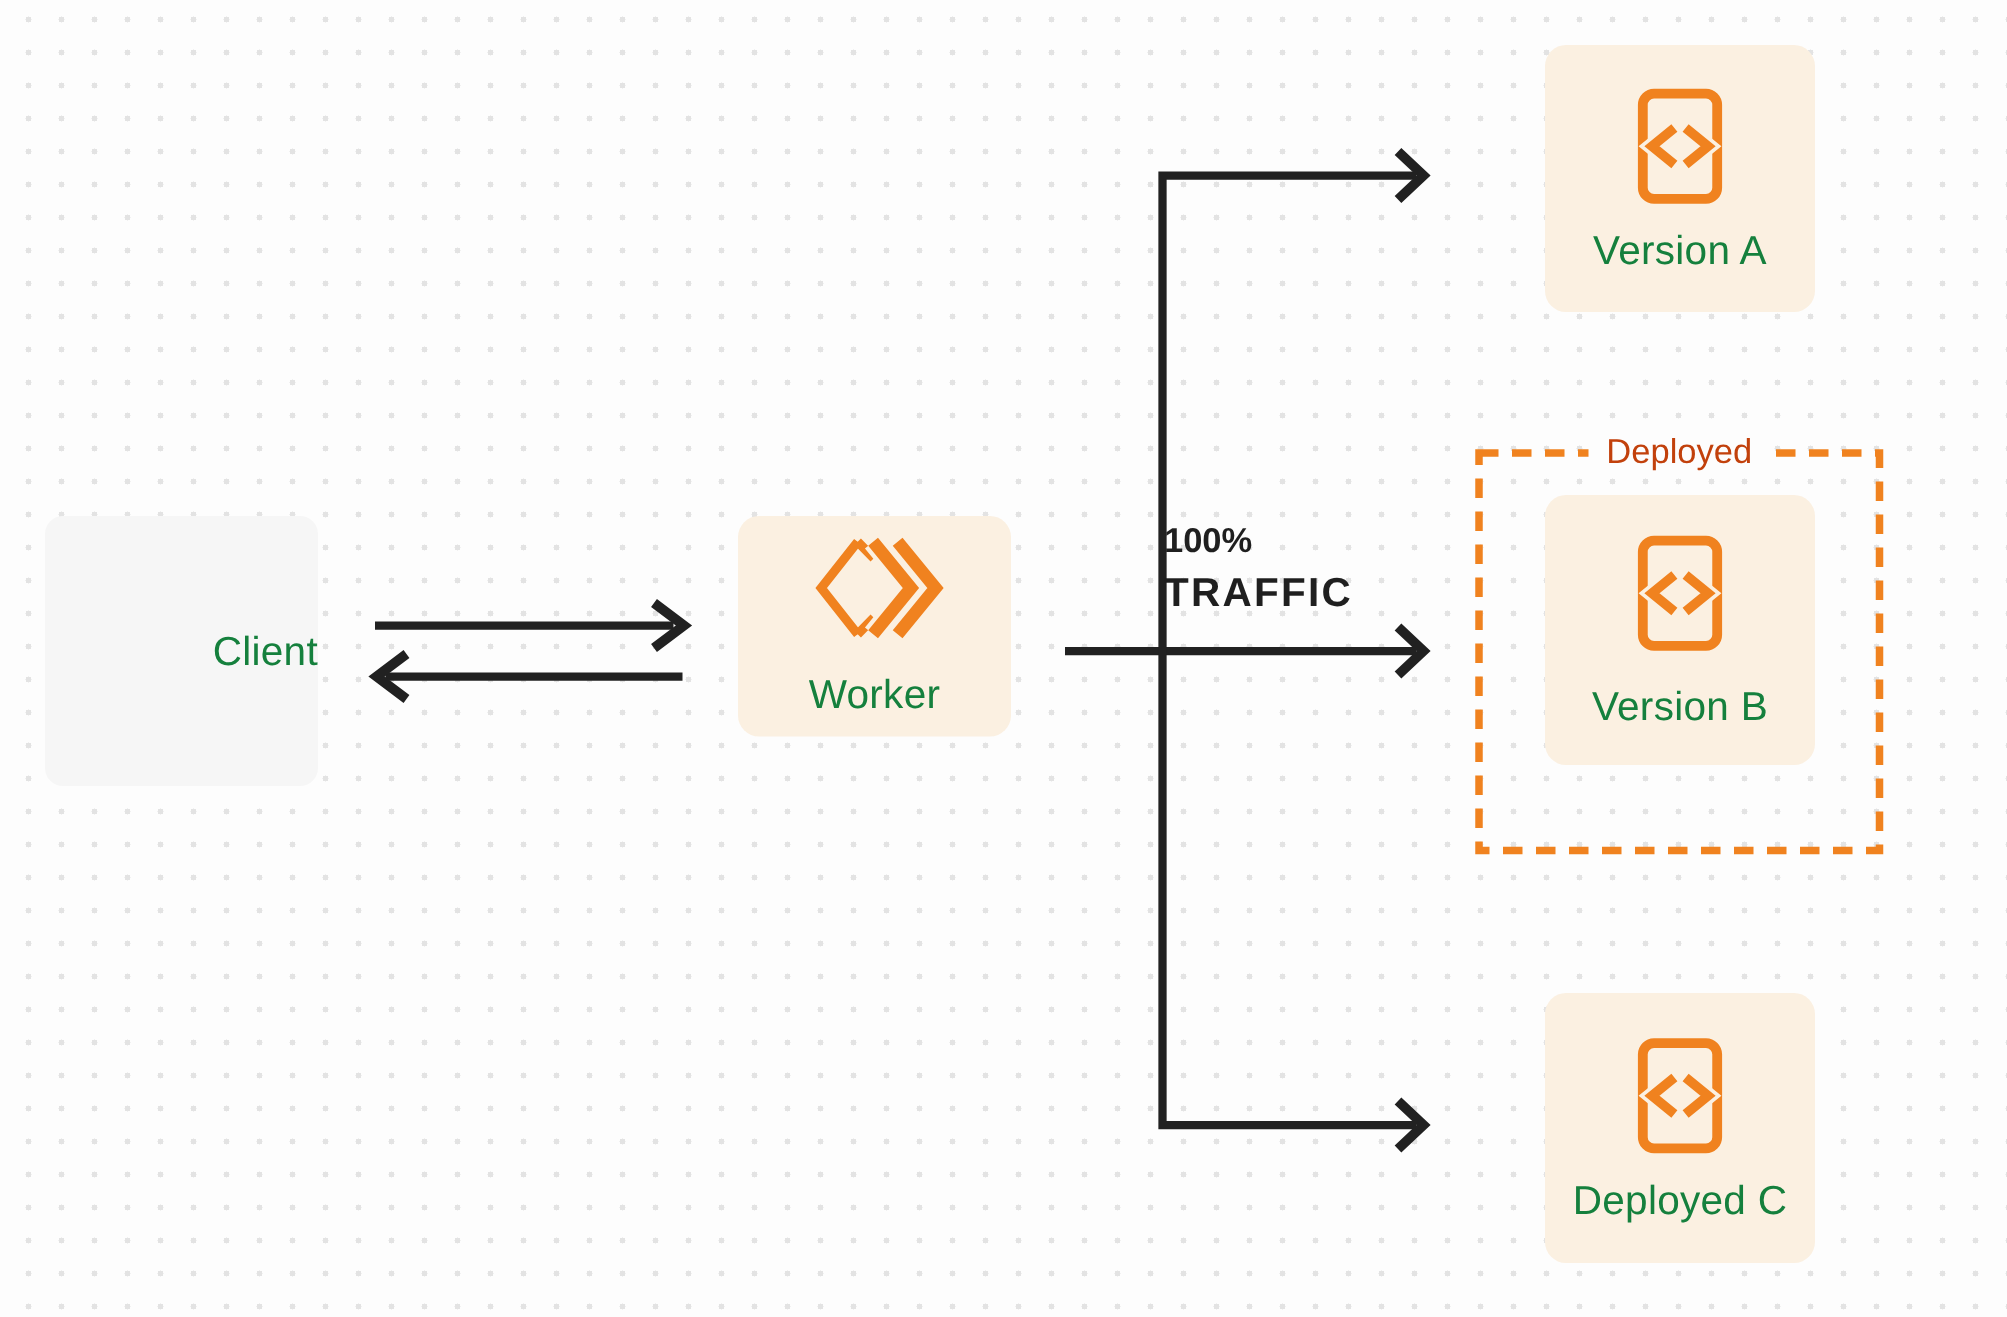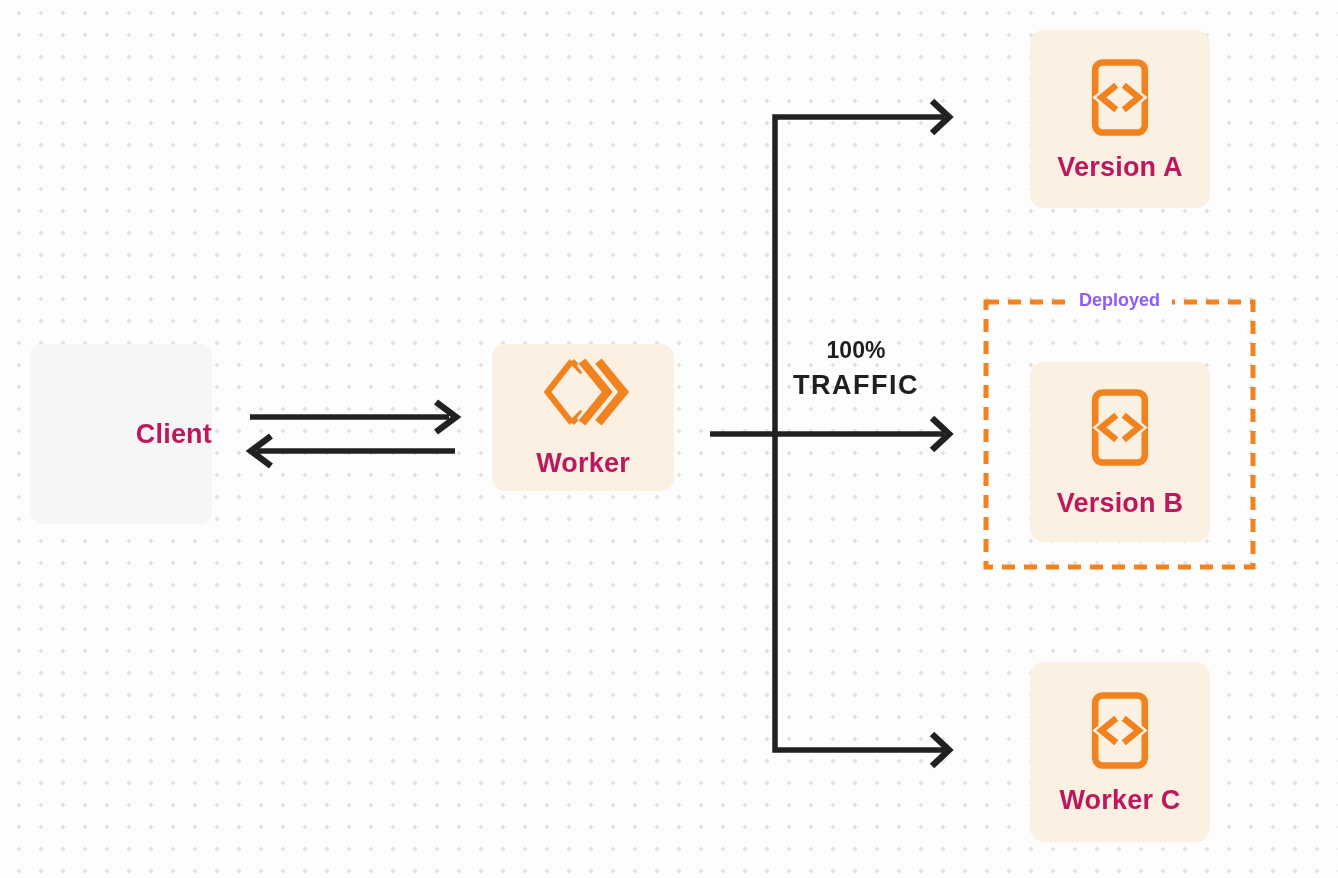--- a/index.html
+++ b/index.html
@@ -28,69 +28,69 @@
   .node {
     position: absolute;
     display: flex;
     flex-direction: column;
     align-items: center;
     justify-content: center;
     border-radius: 14px;
   }
   .node-label {
     font-size: 27px;
-    font-weight: 700;
+    font-weight: 400;
     letter-spacing: 0.2px;
-    color: #be185d;
+    color: #15803d;
     line-height: 1;
   }
   .client-node {
     left: 30px; top: 344px; width: 182px; height: 180px;
     background: #f6f6f6;
     border-radius: 12px;
     align-items: flex-end;
   }
   .worker-node {
     left: 492px; top: 344px; width: 182px; height: 147px;
     background: #fbf0e1;
     gap: 24px;
   }
   .version-node {
     width: 180px; height: 180px;
     background: #fbf0e1;
     gap: 17px;
     left: 1030px;
   }
   .version-a { top: 30px; height: 178px; }
-  .version-b { top: 362px; gap: 23px; }
+  .version-b { top: 330px; gap: 23px; }
   .version-c { top: 662px; }
   .deployed-label-wrap {
     position: absolute;
     left: 986px;
     top: 302px;
     width: 267px;
     text-align: center;
     transform: translateY(-54%);
     pointer-events: none;
   }
   .deployed-label {
     display: inline-block;
     background: #fdfdfd;
     padding: 0 12px;
-    font-size: 18px;
-    font-weight: 700;
-    color: #8b5cf6;
+    font-size: 23px;
+    font-weight: 400;
+    color: #c2410c;
     line-height: 1.1;
   }
   .traffic-label {
     position: absolute;
     left: 776px;
-    top: 339px;
+    top: 349px;
     width: 160px;
-    text-align: center;
+    text-align: left;
     line-height: 1;
   }
   .traffic-percent {
     font-size: 23px;
     font-weight: 700;
     margin-bottom: 10px;
   }
   .traffic-word {
     font-size: 27px;
     font-weight: 700;
@@ -160,21 +160,21 @@
   </div>
 
   <div class="node version-node version-c">
     <svg width="58" height="79" viewBox="0 0 62 84" fill="none" overflow="visible" xmlns="http://www.w3.org/2000/svg">
       <rect x="4.5" y="4.5" width="53" height="75" rx="8" stroke="#f0821f" stroke-width="7"></rect>
       <path d="M27 29 L11 42 L27 55" stroke="#fbf0e1" stroke-width="12"></path>
       <path d="M27 29 L11 42 L27 55" stroke="#f0821f" stroke-width="6.8"></path>
       <path d="M35 29 L51 42 L35 55" stroke="#fbf0e1" stroke-width="12"></path>
       <path d="M35 29 L51 42 L35 55" stroke="#f0821f" stroke-width="6.8"></path>
     </svg>
-    <div class="node-label">Worker C</div>
+    <div class="node-label">Deployed C</div>
   </div>
 
   <div class="deployed-label-wrap">
     <span class="deployed-label">Deployed</span>
   </div>
 
   <div class="traffic-label">
     <div class="traffic-percent">100%</div>
     <div class="traffic-word">TRAFFIC</div>
   </div>

